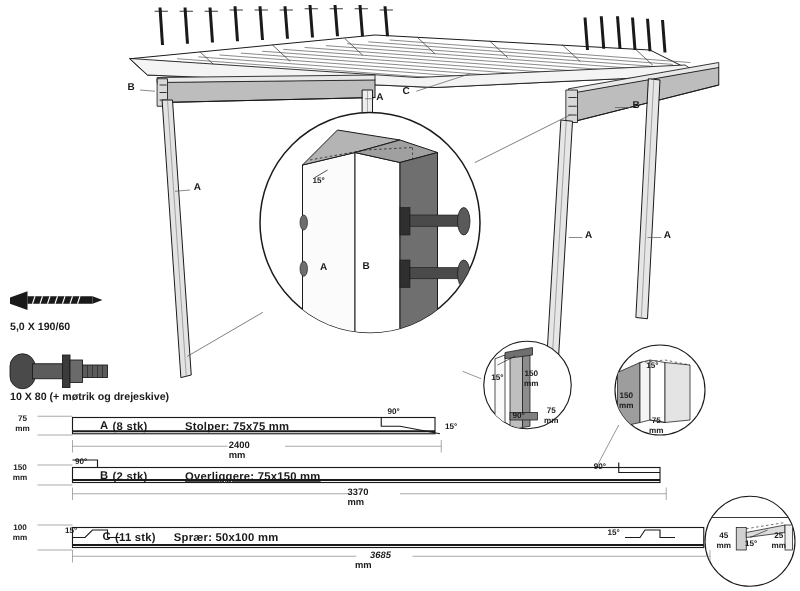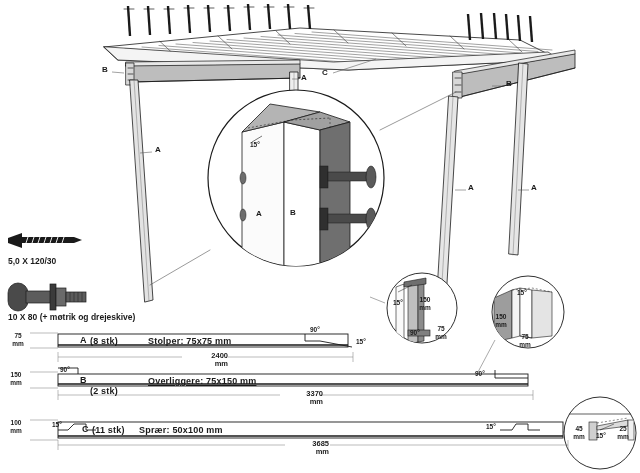--- a/index.html
+++ b/index.html
@@ -5,21 +5,21 @@
   html,body{margin:0;padding:0;background:#ffffff;}
   body{
     width:640px;height:473px;position:relative;overflow:hidden;
     font-family:"Liberation Sans", sans-serif;
     color:#1a1a1a;
   }
   .stage{position:absolute;inset:0;}
   svg.layer{position:absolute;left:0;top:0;width:640px;height:473px;overflow:visible;}
   .lbl{position:absolute;white-space:pre;line-height:1.05;}
   .txt-part{font-size:9px;font-weight:bold;letter-spacing:.2px;}
-  .txt-dim{font-size:7.5px;font-weight:bold;text-align:right;}
+  .txt-dim{font-size:7.5px;font-weight:bold;text-align:left;}
   .txt-ang{font-size:6.5px;font-weight:bold;}
   .txt-small{font-size:6.5px;font-weight:bold;text-align:center;}
   .txt-hw{font-size:8.5px;font-weight:bold;}
   .txt-letter{font-size:8px;font-weight:bold;}
 </style>
 </head>
 <body>
 
 <div class="stage">
 
@@ -351,46 +351,46 @@
   <div class="lbl txt-small" style="left:490px;top:322px;width:22px;">mm</div>
   <div class="lbl txt-small" style="left:516px;top:334px;width:18px;">75</div>
   <div class="lbl txt-small" style="left:516px;top:342px;width:18px;">mm</div>
 
   <div class="lbl txt-small" style="left:570px;top:426px;width:18px;">45</div>
   <div class="lbl txt-small" style="left:570px;top:434px;width:18px;">mm</div>
   <div class="lbl txt-ang" style="left:596px;top:433px;">15°</div>
   <div class="lbl txt-small" style="left:614px;top:426px;width:18px;">25</div>
   <div class="lbl txt-small" style="left:614px;top:434px;width:18px;">mm</div>
 
-  <div class="lbl txt-hw" style="left:8px;top:257px;">5,0 X 120/30</div>
+  <div class="lbl txt-hw" style="left:8px;top:257px;">5,0 X 190/60</div>
   <div class="lbl txt-hw" style="left:8px;top:313px;">10 X 80 (+ møtrik og drejeskive)</div>
 
   <div class="lbl txt-small" style="left:6px;top:333px;width:24px;">75</div>
   <div class="lbl txt-small" style="left:6px;top:341px;width:24px;">mm</div>
   <div class="lbl txt-part" style="left:80px;top:336px;">A</div>
   <div class="lbl txt-part" style="left:90px;top:337px;">(8 stk)</div>
   <div class="lbl txt-part" style="left:148px;top:337px;">Stolper: 75x75 mm</div>
   <div class="lbl txt-ang" style="left:310px;top:327px;">90°</div>
   <div class="lbl txt-ang" style="left:356px;top:339px;">15°</div>
   <div class="lbl txt-dim" style="left:183px;top:352px;width:45px;">2400</div>
   <div class="lbl txt-dim" style="left:183px;top:360px;width:45px;">mm</div>
 
   <div class="lbl txt-small" style="left:2px;top:372px;width:28px;">150</div>
   <div class="lbl txt-small" style="left:2px;top:380px;width:28px;">mm</div>
   <div class="lbl txt-ang" style="left:60px;top:367px;">90°</div>
   <div class="lbl txt-ang" style="left:475px;top:371px;">90°</div>
   <div class="lbl txt-part" style="left:80px;top:376px;">B</div>
-  <div class="lbl txt-part" style="left:90px;top:387px;text-align:center;">(2 stk)</div>
+  <div class="lbl txt-part" style="left:90px;top:377px;text-align:center;">(2 stk)</div>
   <div class="lbl txt-part" style="left:148px;top:377px;text-decoration:underline;">Overliggere: 75x150 mm</div>
   <div class="lbl txt-dim" style="left:278px;top:390px;width:45px;">3370</div>
   <div class="lbl txt-dim" style="left:278px;top:398px;width:45px;">mm</div>
 
   <div class="lbl txt-small" style="left:2px;top:420px;width:28px;">100</div>
   <div class="lbl txt-small" style="left:2px;top:428px;width:28px;">mm</div>
   <div class="lbl txt-ang" style="left:52px;top:422px;">15°</div>
   <div class="lbl txt-ang" style="left:486px;top:424px;">15°</div>
   <div class="lbl txt-part" style="left:82px;top:425px;">C</div>
   <div class="lbl txt-part" style="left:92px;top:426px;">(11 stk)</div>
   <div class="lbl txt-part" style="left:139px;top:426px;">Sprær: 50x100 mm</div>
-  <div class="lbl txt-dim" style="left:284px;top:440px;width:45px;">3685</div>
+  <div class="lbl txt-dim" style="left:296px;top:440px;width:45px;font-style:italic;">3685</div>
   <div class="lbl txt-dim" style="left:284px;top:448px;width:45px;">mm</div>
 
 </div>
 
 </body></html>

